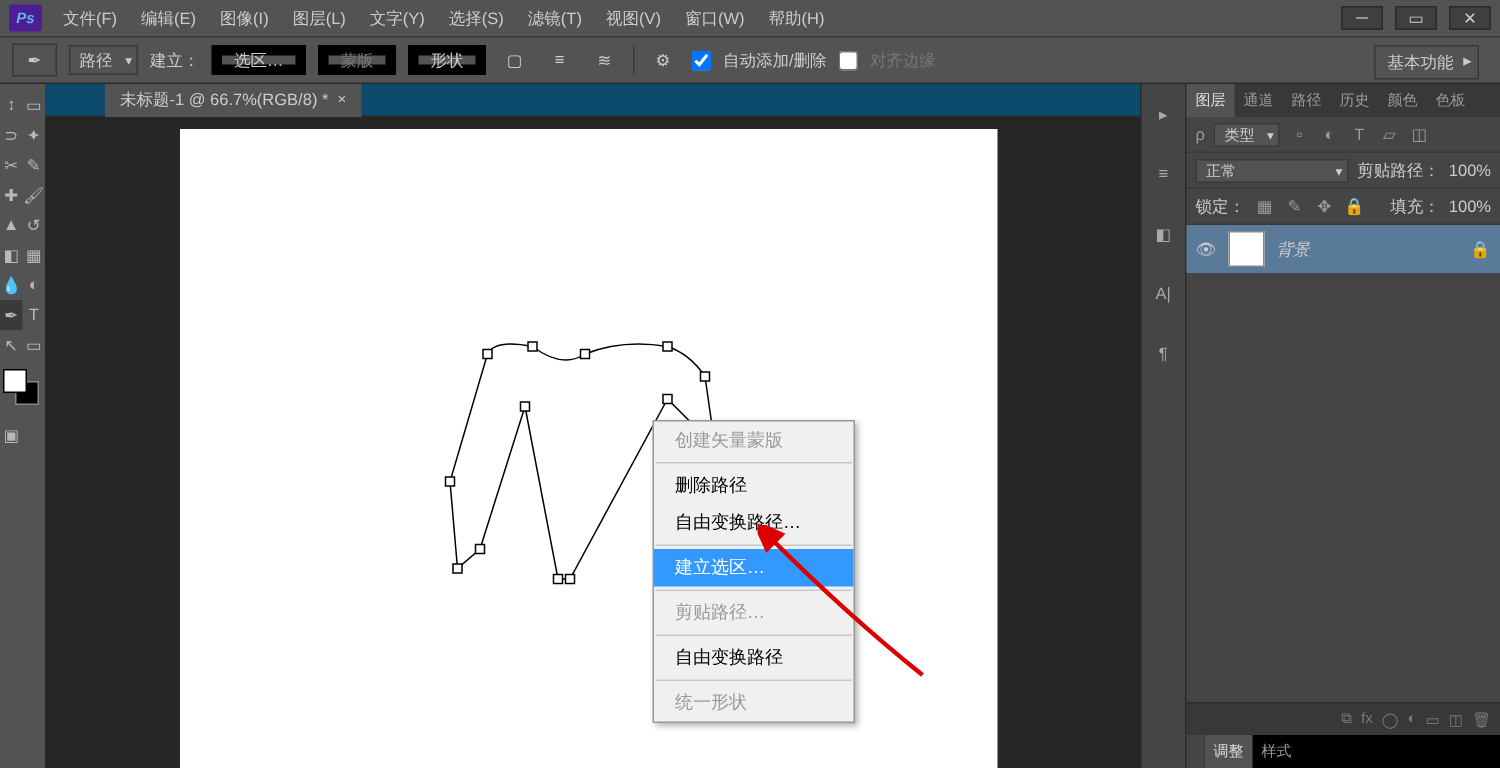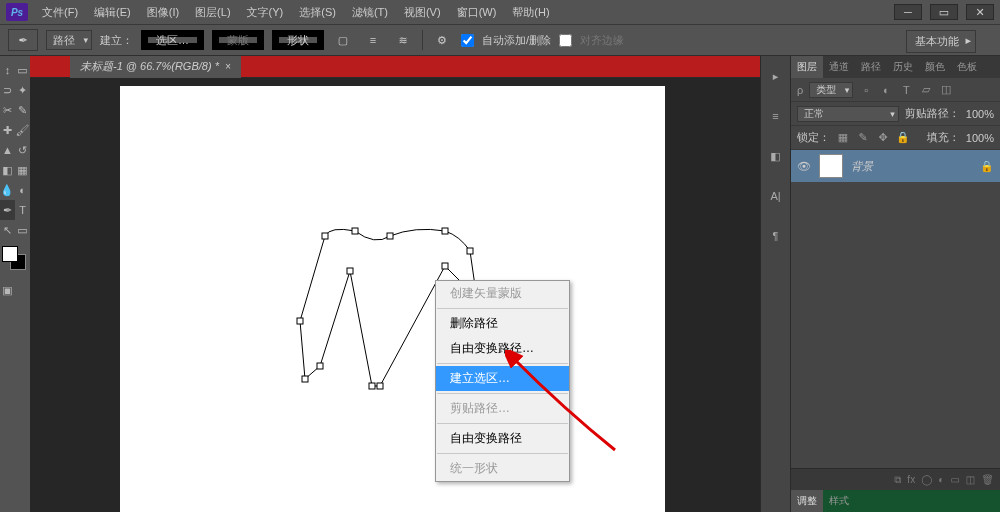--- a/index.html
+++ b/index.html
@@ -10,51 +10,51 @@
 .menubar span { padding:4px 8px; cursor:default; }
 .winbtns { position:absolute; right:6px; top:4px; display:flex; gap:8px; }
 .winbtn { width:28px; height:16px; background:#3f3f3f; border:1px solid #2a2a2a; display:flex; align-items:center; justify-content:center; color:#ccc; }
 .optbar { height:32px; background:#535353; border-top:1px solid #383838; border-bottom:1px solid #2e2e2e; display:flex; align-items:center; padding:0 8px; gap:8px; }
 .pen-ind { width:30px; height:22px; border:1px solid #383838; display:flex; align-items:center; justify-content:center; }
 .combo { height:20px; background:#535353; border:1px solid #383838; padding:0 16px 0 6px; display:flex; align-items:center; position:relative; }
 .combo::after { content:"▾"; position:absolute; right:3px; font-size:9px; }
 .btn { height:20px; background:#535353; border:7px solid #000000; padding:0 8px; display:flex; align-items:center; }
 .icon-btn { width:22px; height:22px; display:flex; align-items:center; justify-content:center; }
 .sep { width:1px; height:20px; background:#383838; }
-.rlabel { position:absolute; right:24px; top:30px; background:#535353; border:1px solid #383838; padding:3px 16px 3px 8px; }
+.rlabel { position:absolute; right:14px; top:30px; background:#535353; border:1px solid #383838; padding:3px 16px 3px 8px; }
 .rlabel::after{content:"▸"; position:absolute; right:4px;}
 .work { position:absolute; top:56px; left:0; right:0; bottom:0; display:flex; }
 .tools { width:30px; background:#535353; display:flex; flex-direction:column; padding-top:4px; gap:0; }
 .trow { display:flex; }
 .tool { width:15px; height:20px; display:flex; align-items:center; justify-content:center; font-size:11px; color:#b8b8b8; position:relative; }
 .tool.active { background:#3a3a3a; }
 .swatches { margin-top:6px; position:relative; width:28px; height:28px; }
 .fg { position:absolute; width:16px; height:16px; background:#fff; border:1px solid #000; top:0; left:2px; }
 .bg { position:absolute; width:16px; height:16px; background:#000; border:1px solid #888; top:8px; left:10px; }
 .canvas-area { flex:1; background:#262626; position:relative; }
-.tabbar { height:22px; background:#b91c1c; display:flex; align-items:center; border-bottom:1px solid #2a2a2a;font-style:italic; }
+.tabbar { height:22px; background:#0c4a6e; display:flex; align-items:center; border-bottom:1px solid #2a2a2a; }
 .tab { padding:0 10px; height:22px; display:flex; align-items:center; background:#535353; gap:6px; }
 .tab .x{font-size:10px;}
 .canvas { position:absolute; top:30px; left:90px; width:545px; height:440px; background:#fff; }
 .canvas svg { position:absolute; inset:0; }
 .anchor { fill:#fff; stroke:#000; stroke-width:1; }
 .rpanel { width:210px; background:#454545; border-left:1px solid #2a2a2a; display:flex; flex-direction:column; }
 .collapse-col { width:30px; background:#454545; border-left:1px solid #2a2a2a; display:flex; flex-direction:column; align-items:center; padding-top:10px; gap:20px; }
 .collapse-col .ci{ width:20px; height:20px; display:flex;align-items:center;justify-content:center;color:#aaa; }
 .panel-tabs { height:22px; background:#383838; display:flex; align-items:center; }
 .ptab { padding:0 6px; height:22px; display:flex; align-items:center; font-size:10px; color:#999; }
 .ptab.active { background:#535353; color:#ddd; }
 .panel-row { height:24px; display:flex; align-items:center; padding:0 6px; gap:6px; border-bottom:1px solid #383838; font-size:10px; }
 .panel-row .mini{ width:14px;height:14px;display:flex;align-items:center;justify-content:center;color:#999; }
 .layer { height:32px; background:#5a7a9a; display:flex; align-items:center; padding:0 6px; gap:8px; }
 .layer .thumb{ width:24px; height:24px; background:#fff; border:1px solid #888; }
 .layer .eye{ width:14px; }
 .panel-foot { height:22px; background:#383838; border-top:1px solid #2a2a2a; margin-top:auto; display:flex; align-items:center; justify-content:flex-end; gap:6px; padding:0 6px; }
 .panel-foot span{color:#777; font-size:10px;}
-.bottom-tabs { height:22px; background:#14532d; display:flex; }
+.bottom-tabs { height:22px; background:#000000; display:flex;margin-left:12px; }
 .ctx { position:absolute; top:280px; left:435px; width:135px; background:#f0f0f0; border:1px solid #979797; box-shadow:2px 2px 4px rgba(0,0,0,.3); color:#000; z-index:100; }
 .ctx .item { padding:4px 14px; font-size:12px; }
 .ctx .item.dis { color:#9a9a9a; }
 .ctx .item.hl { background:#3399ff; color:#fff; }
 .ctx hr { border:none; border-top:1px solid #c8c8c8; margin:2px 1px; }
 .arrow { position:absolute; top:350px; left:505px; z-index:101; pointer-events:none; }
 </style>
 </head>
 <body>
 

